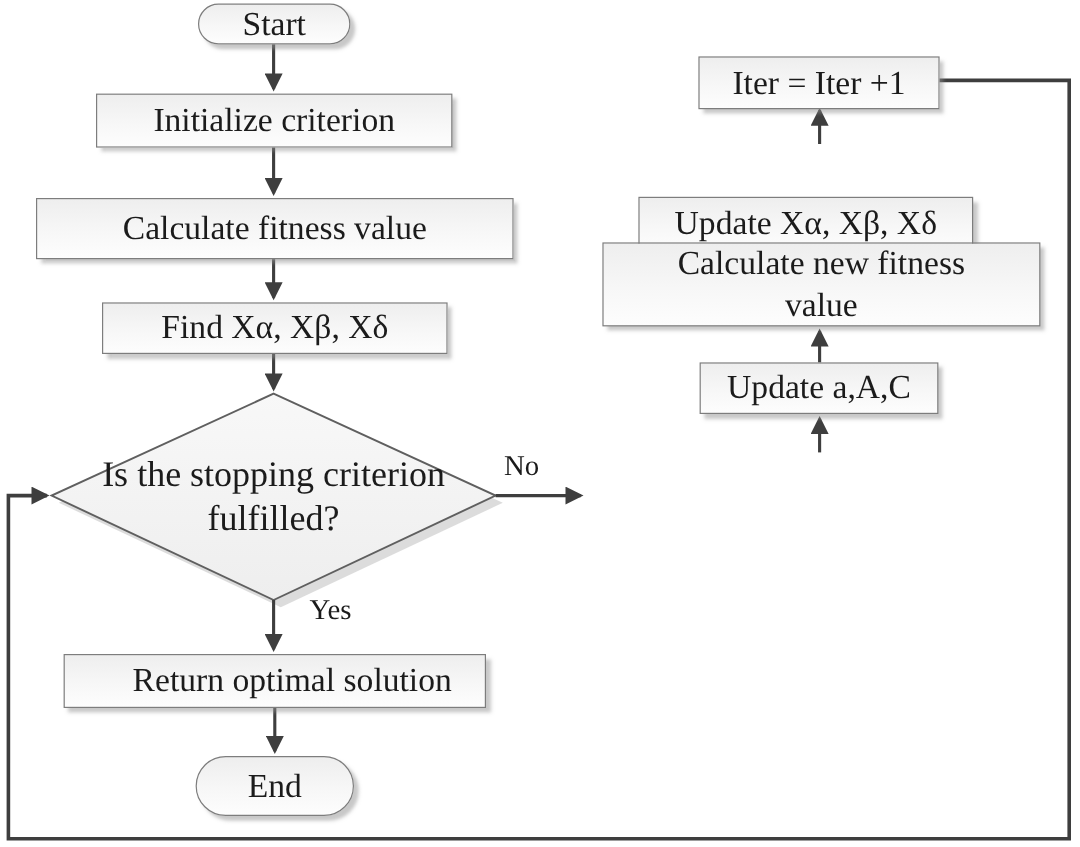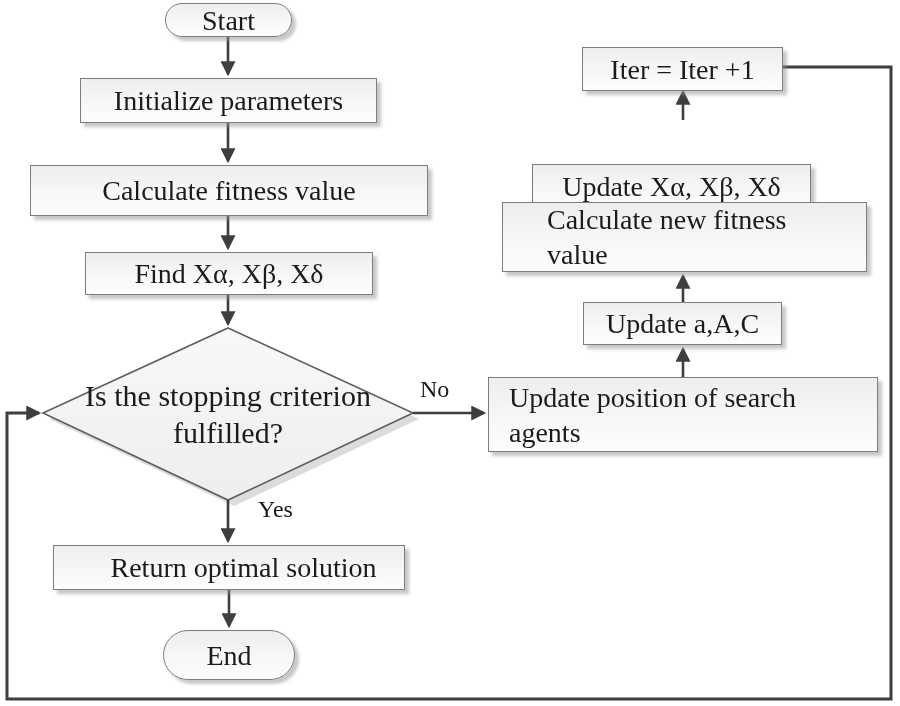--- a/index.html
+++ b/index.html
@@ -3,21 +3,21 @@
 <meta charset="utf-8">
 <style>
   html,body{margin:0;padding:0;background:#ffffff;}
   .canvas{
     position:relative;width:900px;height:706px;background:#ffffff;overflow:hidden;
     font-family:"Liberation Serif","DejaVu Serif",serif;color:#1b1b1b;
   }
   .edges{position:absolute;left:0;top:0;width:900px;height:706px;}
   .node{
     position:absolute;display:flex;align-items:center;justify-content:center;
-    box-sizing:border-box;
+    text-align:center;box-sizing:border-box;
     background:linear-gradient(180deg,#eeeeee 0%,#f7f7f7 55%,#fdfdfd 100%);
     border:1.6px solid #7d7d7d;
     box-shadow:4px 4px 3px rgba(145,145,145,0.5);
     font-size:28px;line-height:35px;
   }
   .pill{border-radius:999px;}
   .dtext{
     position:absolute;text-align:center;font-size:30px;line-height:37px;
     background:transparent;border:none;box-shadow:none;
   }
@@ -54,38 +54,37 @@
     <path d="M413 413 L484 413" fill="none" stroke="#3e3e3e" stroke-width="2.6" marker-end="url(#arrow)"></path>
 
     <path d="M683 377 L683 349" fill="none" stroke="#3e3e3e" stroke-width="2.6" marker-end="url(#arrow)"></path>
     <path d="M683 302 L683 276" fill="none" stroke="#3e3e3e" stroke-width="2.6" marker-end="url(#arrow)"></path>
     <path d="M683 202 L683 174" fill="none" stroke="#3e3e3e" stroke-width="2.6" marker-end="url(#arrow)"></path>
     <path d="M683 120 L683 92" fill="none" stroke="#3e3e3e" stroke-width="2.6" marker-end="url(#arrow)"></path>
   </svg>
 
   <div class="node pill" style="left:165px;top:3px;width:127px;height:34px;">Start</div>
 
-  <div class="node" style="left:80px;top:78px;width:297px;height:45px;">Initialize parameters</div>
+  <div class="node" style="left:80px;top:78px;width:297px;height:45px;">Initialize criterion</div>
 
   <div class="node" style="left:30px;top:165px;width:398px;height:51px;">Calculate fitness value</div>
 
   <div class="node" style="left:85px;top:252px;width:288px;height:43px;">Find Xα, Xβ, Xδ</div>
 
   <div class="dtext" style="left:78px;top:377px;width:300px;">Is the stopping criterion fulfilled?</div>
 
   <div class="node" style="left:53px;top:545px;width:352px;height:45px;padding-left:29px;">Return optimal solution</div>
 
   <div class="node pill" style="left:163px;top:630px;width:132px;height:50px;">End</div>
 
   <div class="node" style="left:582px;top:47px;width:201px;height:44px;">Iter = Iter +1</div>
 
   <div class="node" style="left:532px;top:120px;width:279px;height:45px;margin-top:44px;">Update Xα, Xβ, Xδ</div>
 
   <div class="node" style="left:502px;top:202px;width:365px;height:70px;padding:0 44px;">Calculate new fitness value</div>
 
   <div class="node" style="left:583px;top:302px;width:199px;height:43px;">Update a,A,C</div>
 
-  <div class="node" style="left:488px;top:377px;width:390px;height:75px;padding:0 20px;">Update position of search agents</div>
 
   <div class="elabel" style="left:420px;top:374px;">No</div>
   <div class="elabel" style="left:258px;top:494px;">Yes</div>
 
 </div>
 
 </body></html>

